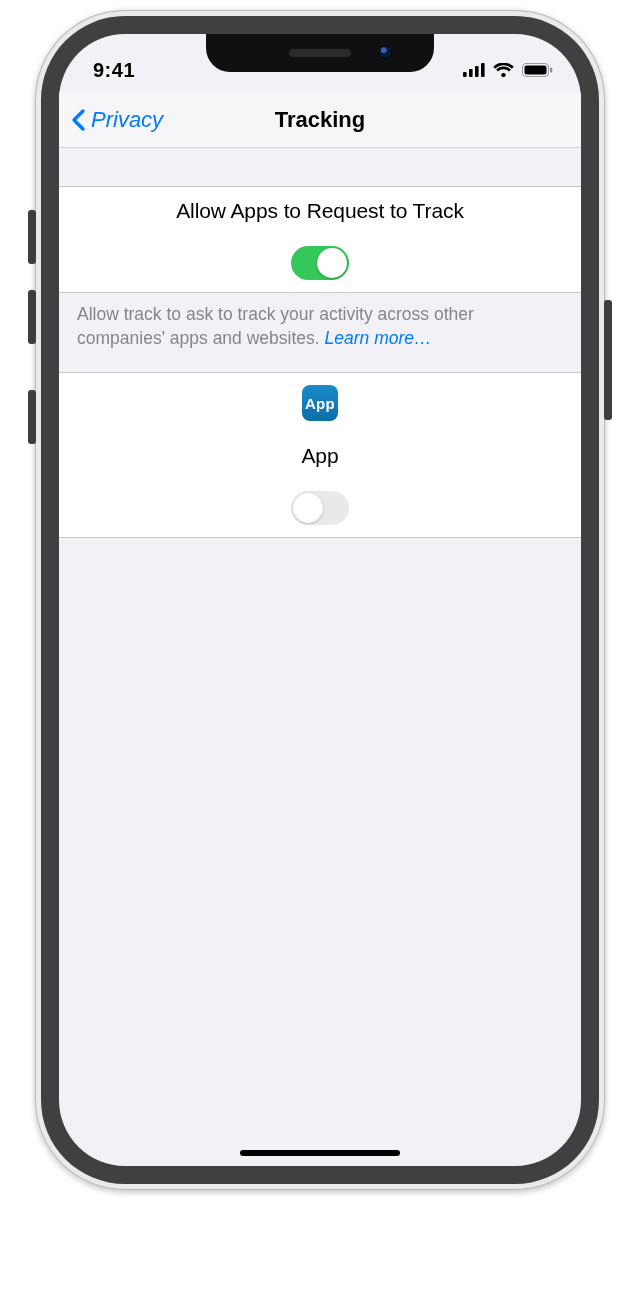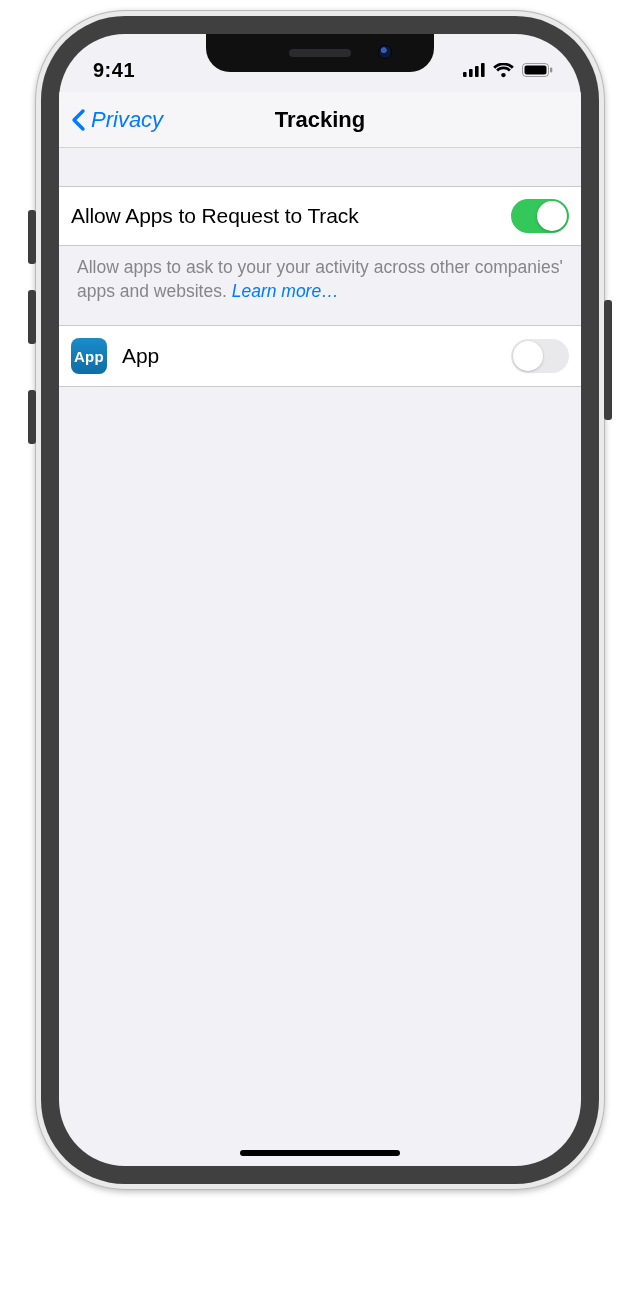--- a/index.html
+++ b/index.html
@@ -134,25 +134,26 @@
       font-weight: 600;
       color: #000;
     }
     .content {
       padding-top: 38px;
     }
     .row {
       background: #fff;
       border-top: 0.5px solid rgba(60,60,67,.28);
       border-bottom: 0.5px solid rgba(60,60,67,.28);
-      padding: 12px 12px;
-      display: flex;
-      align-items: center;
-      gap: 15px;
+      padding: 12px 4px;
+      display: flex;
+      align-items: center;
+      gap: 23px;
       min-height: 58px;
+      flex-direction: column;
     }
     .row-label {
       flex: 1;
       font-size: 21px;
       color: #000;
       letter-spacing: -.1px;
     }
     .footer-text {
       padding: 10px 18px 22px 18px;
       font-size: 17.5px;
@@ -272,21 +273,21 @@
       </div>
 
       <div class="content">
 
         <div class="row">
           <div class="row-label">Allow Apps to Request to Track</div>
           <div class="toggle on" role="switch" aria-checked="true"></div>
         </div>
 
         <div class="footer-text">
-          <span>Allow apps to ask to your your activity across other companies' apps and websites. </span><a class="link-text">Learn more…</a>
+          <span>Allow track to ask to track your activity across other companies' apps and websites. </span><a class="link-text">Learn more…</a>
         </div>
 
         <div class="row">
           <div class="app-icon">App</div>
           <div class="row-label">App</div>
           <div class="toggle off" role="switch" aria-checked="false"></div>
         </div>
 
       </div>
 

